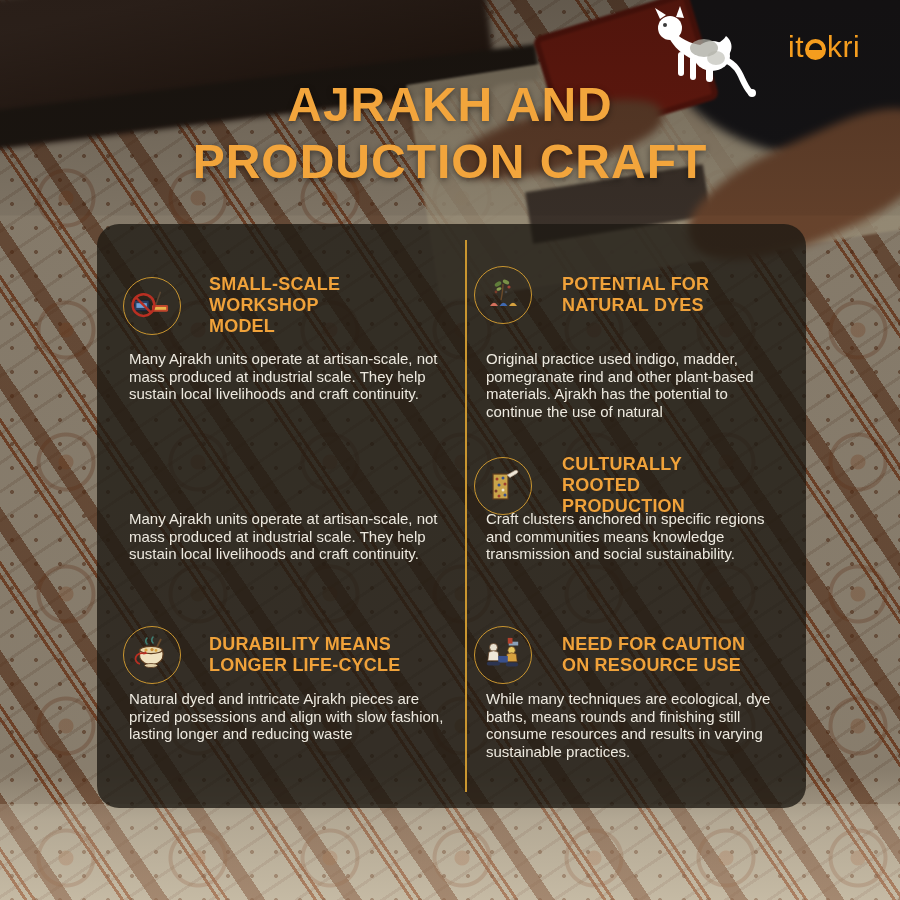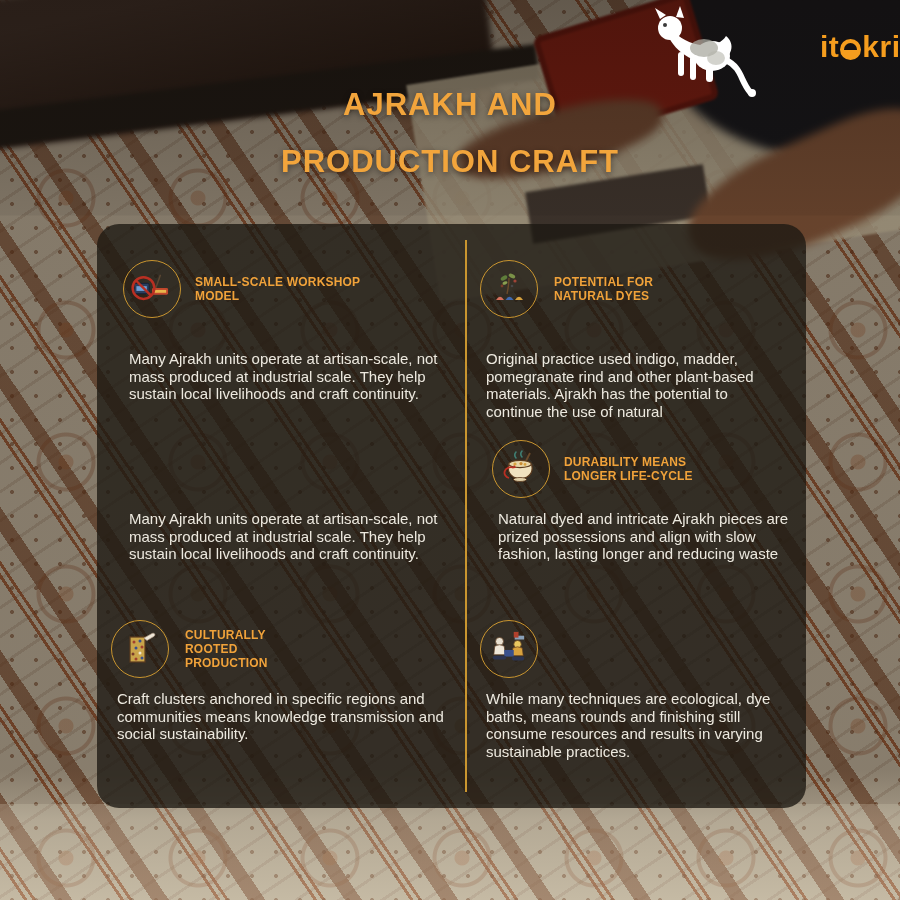--- a/index.html
+++ b/index.html
@@ -37,43 +37,43 @@
   .block{position:absolute;left:528px;top:178px;width:180px;height:52px;background:#4a4038;transform:rotate(-9deg);filter:blur(1.5px);}
   .arm1{position:absolute;left:455px;top:110px;width:210px;height:58px;background:#7e5238;border-radius:45%;transform:rotate(-14deg);filter:blur(4px);}
   .arm2{position:absolute;left:680px;top:140px;width:260px;height:100px;background:#8a5a3c;border-radius:45% 30% 40% 50%;transform:rotate(-24deg);filter:blur(4px);}
   .shade{position:absolute;inset:0;
     background:linear-gradient(180deg,
       rgba(18,11,7,.50) 0px, rgba(18,11,7,.34) 215px,
       rgba(22,14,9,.30) 216px, rgba(22,14,9,.28) 770px,
       rgba(22,14,9,.10) 820px, rgba(22,14,9,0) 900px);}
   
   .cat{position:absolute;left:648px;top:6px;width:122px;height:98px;}
-  .logo{position:absolute;left:788px;top:30px;font-size:30px;font-weight:700;color:#F59D1E;letter-spacing:.5px;display:flex;align-items:center;margin-left:32px;}
+  .logo{position:absolute;left:788px;top:30px;font-size:30px;font-weight:400;color:#F59D1E;letter-spacing:.5px;display:flex;align-items:center;}
   .logo-o{display:inline-block;width:13px;height:13px;border:4px solid #F59D1E;border-radius:50%;margin:4px 1px 0;position:relative;}
   .logo-o::after{content:"";position:absolute;left:-2px;right:-2px;bottom:-3px;height:9px;background:#F59D1E;border-radius:0 0 10px 10px;}
   
   .title{position:absolute;top:76px;left:0;right:0;text-align:center;color:#F2A53C;
-    font-size:31px;line-height:57px;font-weight:800;letter-spacing:1px;
+    font-size:48px;line-height:57px;font-weight:800;letter-spacing:1px;
     text-shadow:0 2px 6px rgba(0,0,0,.45);}
   
   .panel{position:absolute;left:97px;top:224px;width:709px;height:584px;
     background:rgba(28,24,18,.78);border-radius:22px;
     display:grid;grid-template-columns:369px 340px;grid-template-rows:180px 180px 1fr;
     padding-top:36px;box-sizing:border-box;}
   .divider{position:absolute;left:368px;top:16px;bottom:16px;width:2px;background:#C9952F;}
   .cell{position:relative;box-sizing:border-box;}
   .cell.left{padding-left:26px;padding-right:12px;}
-  .cell.right{padding-left:14px;padding-right:14px;}
+  .cell.right{padding-left:8px;padding-right:14px;}
   .sect-head{display:flex;align-items:center;}
   .icon-circle{flex:0 0 auto;width:56px;height:56px;border:1.7px solid #C9952F;border-radius:50%;
     display:flex;align-items:center;justify-content:center;}
   .cell.left .icon-circle{margin-right:14px;}
   .cell.right .icon-circle{margin-right:16px;}
-  .heading{color:#F0A23A;font-size:12px;line-height:1.18;font-weight:800;letter-spacing:.2px;
-    white-space:pre-line;margin:0;}
+  .heading{color:#F0A23A;font-size:18px;line-height:1.18;font-weight:800;letter-spacing:.2px;
+    white-space:pre-line;margin:14px;}
   .body{position:absolute;left:26px;right:10px;top:84px;color:#EDE9DF;font-size:15px;line-height:1.17;margin:6px;}
   .cell.right .body{left:14px;right:12px;}
   .cell.r2 .body,.cell.r3 .body{top:64px;}
 </style>
 </head>
 <body>
 
 <div class="canvas">
 
   <div class="fabric"></div>
@@ -157,20 +157,43 @@
         <h3 class="heading">POTENTIAL FOR
 NATURAL DYES</h3>
       </div>
       <p class="body">Original practice used indigo, madder, pomegranate rind and other plant-based materials. Ajrakh has the potential to continue the use of natural</p>
     </div>
 
     <div class="cell left r2">
       <p class="body">Many Ajrakh units operate at artisan-scale, not mass produced at industrial scale. They help sustain local livelihoods and craft continuity.</p>
     </div>
 
+    <div class="cell right r2">
+      <div class="sect-head">
+        <span class="icon-circle">
+          <svg viewBox="0 0 40 40" width="40" height="40">
+            <rect x="10" y="8" width="15" height="25" fill="#c9a44a" stroke="#5a3a1e" stroke-width="1.2"></rect>
+            <circle cx="14" cy="13" r="1.5" fill="#a0402e"></circle>
+              <circle cx="20" cy="12" r="1.5" fill="#39508c"></circle>
+            <circle cx="16" cy="19" r="1.5" fill="#39508c"></circle>
+              <circle cx="22" cy="18" r="1.5" fill="#a0402e"></circle>
+            <circle cx="13" cy="25" r="1.5" fill="#7a3c2a"></circle>
+              <circle cx="20" cy="24" r="1.5" fill="#efe6cf"></circle>
+            <circle cx="16" cy="30" r="1.5" fill="#a0402e"></circle>
+              <circle cx="22" cy="29" r="1.5" fill="#39508c"></circle>
+            <path d="M24 9 L32 4.5 C34.5 3.5 36 6 33.8 7.4 L27 11.5 Z" fill="#efe7d8" stroke="#b09c86" stroke-width=".7"></path>
+          </svg>
+        </span>
+        <h3 class="heading">CULTURALLY
+ROOTED
+PRODUCTION</h3>
+      </div>
+      <p class="body">Craft clusters anchored in specific regions and communities means knowledge transmission and social sustainability.</p>
+    </div>
+
     <div class="cell left r3">
       <div class="sect-head">
         <span class="icon-circle">
           <svg viewBox="0 0 40 40" width="40" height="40">
             <path d="M15 3 q-2.5 3 0 6" stroke="#3f7d72" fill="none" stroke-width="1.6" stroke-linecap="round"></path>
             <path d="M21 2 q-2.5 3 0 6" stroke="#3f7d72" fill="none" stroke-width="1.6" stroke-linecap="round"></path>
             <line x1="29" y1="4" x2="24" y2="14" stroke="#6b4a2a" stroke-width="1.8"></line>
             <path d="M8 15 q-2.5 9 4.5 13 q7 3.6 13.5 0 q7 -4 4.5 -13" fill="#f0e2c0" stroke="#5a3a1e" stroke-width="1.2"></path>
             <ellipse cx="19" cy="15" rx="11.3" ry="3.6" fill="#e8d5a8" stroke="#5a3a1e" stroke-width="1.1"></ellipse>
             <circle cx="14" cy="15" r="1.6" fill="#d8a23e"></circle>
@@ -180,56 +203,35 @@
             <path d="M8 29 a6.5 5.5 0 1 1 4 -10.5" fill="none" stroke="#b92f22" stroke-width="1.8"></path>
             <path d="M13 16 l2.4 2.8 l-4 .8 z" fill="#b92f22"></path>
           </svg>
         </span>
         <h3 class="heading">DURABILITY MEANS
 LONGER LIFE-CYCLE</h3>
       </div>
       <p class="body">Natural dyed and intricate Ajrakh pieces are prized possessions and align with slow fashion, lasting longer and reducing waste</p>
     </div>
 
-    <div class="cell right r2">
-      <div class="sect-head">
-        <span class="icon-circle">
-          <svg viewBox="0 0 40 40" width="40" height="40">
-            <rect x="10" y="8" width="15" height="25" fill="#c9a44a" stroke="#5a3a1e" stroke-width="1.2"></rect>
-            <circle cx="14" cy="13" r="1.5" fill="#a0402e"></circle>
-              <circle cx="20" cy="12" r="1.5" fill="#39508c"></circle>
-            <circle cx="16" cy="19" r="1.5" fill="#39508c"></circle>
-              <circle cx="22" cy="18" r="1.5" fill="#a0402e"></circle>
-            <circle cx="13" cy="25" r="1.5" fill="#7a3c2a"></circle>
-              <circle cx="20" cy="24" r="1.5" fill="#efe6cf"></circle>
-            <circle cx="16" cy="30" r="1.5" fill="#a0402e"></circle>
-              <circle cx="22" cy="29" r="1.5" fill="#39508c"></circle>
-            <path d="M24 9 L32 4.5 C34.5 3.5 36 6 33.8 7.4 L27 11.5 Z" fill="#efe7d8" stroke="#b09c86" stroke-width=".7"></path>
-          </svg>
-        </span>
-        <h3 class="heading">CULTURALLY
-ROOTED
-PRODUCTION</h3>
-      </div>
-      <p class="body">Craft clusters anchored in specific regions and communities means knowledge transmission and social sustainability.</p>
-    </div>
-
     <div class="cell right r3">
       <div class="sect-head">
         <span class="icon-circle">
           <svg viewBox="0 0 44 40" width="42" height="38">
             <rect x="28" y="6" width="10" height="4" fill="#8aa0b8"></rect>
             <rect x="27" y="2" width="5" height="6" fill="#b1402c"></rect>
             <circle cx="12" cy="12" r="4.2" fill="#e8e0d0" stroke="#5a3a1e" stroke-width=".8"></circle>
             <path d="M7 17 q5 -3 10 0 l1 9 l-12 0 z" fill="#efe7d8" stroke="#5a3a1e" stroke-width=".7"></path>
             <circle cx="31" cy="15" r="4" fill="#e8c860" stroke="#5a3a1e" stroke-width=".8"></circle>
             <path d="M26 19 q5 -2.6 10 0 l1 8 l-12 0 z" fill="#d8a23e" stroke="#5a3a1e" stroke-width=".7"></path>
             <rect x="17" y="21" width="10" height="7" fill="#39508c"></rect>
             <rect x="5" y="27" width="14" height="4" rx="2" fill="#2c3450"></rect>
             <rect x="25" y="28" width="13" height="4" rx="2" fill="#2c3450"></rect>
           </svg>
         </span>
+        <h3 class="heading">NEED FOR CAUTION
+ON RESOURCE USE</h3>
       </div>
       <p class="body">While many techniques are ecological, dye baths, means rounds and finishing still consume resources and results in varying sustainable practices.</p>
     </div>
 
   </div>
 </div>
 
 </body></html>

